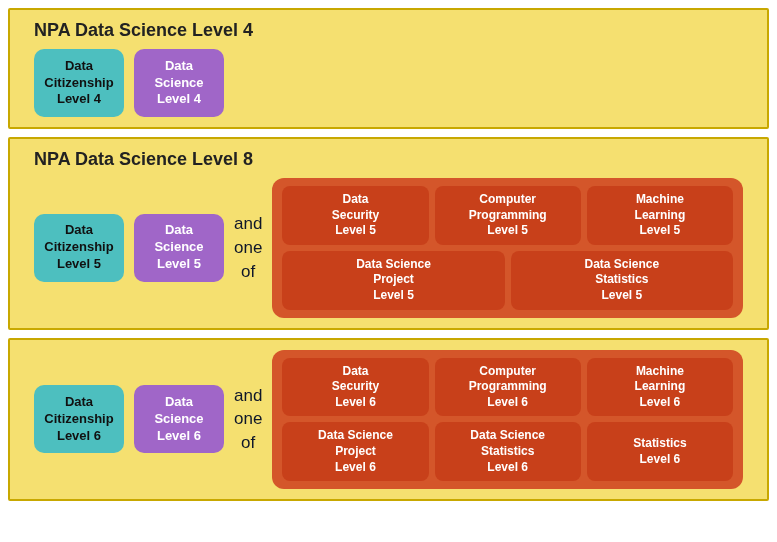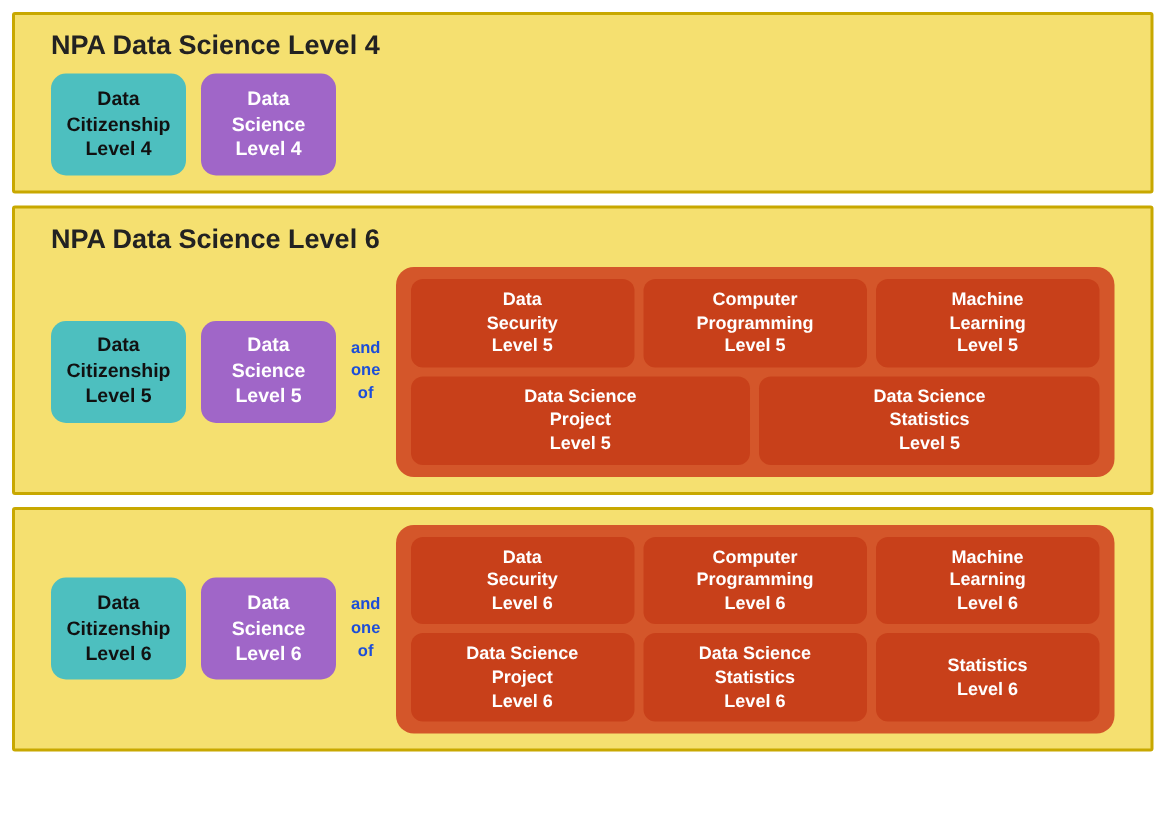--- a/index.html
+++ b/index.html
@@ -60,23 +60,23 @@
       color: #fff;
       min-width: 90px;
       min-height: 68px;
       display: flex;
       align-items: center;
       justify-content: center;
       line-height: 1.3;
     }
 
     .and-one-of {
-      font-size: 11px;
-      font-weight: bold;
-      color: #1d4ed8;
+      font-size: 17px;
+      font-weight: normal;
+      color: #0f172a;
       text-align: center;
       line-height: 1.4;
       white-space: nowrap;
     }
 
     .orange-group {
       background: #d4562a;
       border-radius: 12px;
       padding: 8px 10px;
       display: flex;
@@ -117,21 +117,21 @@
 
 <div class="npa-block block4">
   <div class="npa-title">NPA Data Science Level 4</div>
   <div class="npa-row">
     <div class="teal-box">Data<br>Citizenship<br>Level 4</div>
     <div class="purple-box">Data<br>Science<br>Level 4</div>
   </div>
 </div>
 
 <div class="npa-block">
-  <div class="npa-title">NPA Data Science Level 6</div>
+  <div class="npa-title">NPA Data Science Level 8</div>
   <div class="npa-row">
     <div class="teal-box">Data<br>Citizenship<br>Level 5</div>
     <div class="purple-box">Data<br>Science<br>Level 5</div>
     <div class="and-one-of">and<br>one<br>of</div>
     <div class="orange-group">
       <div class="orange-row">
         <div class="orange-box">Data<br>Security<br>Level 5</div>
         <div class="orange-box">Computer<br>Programming<br>Level 5</div>
         <div class="orange-box">Machine<br>Learning<br>Level 5</div>
       </div>

